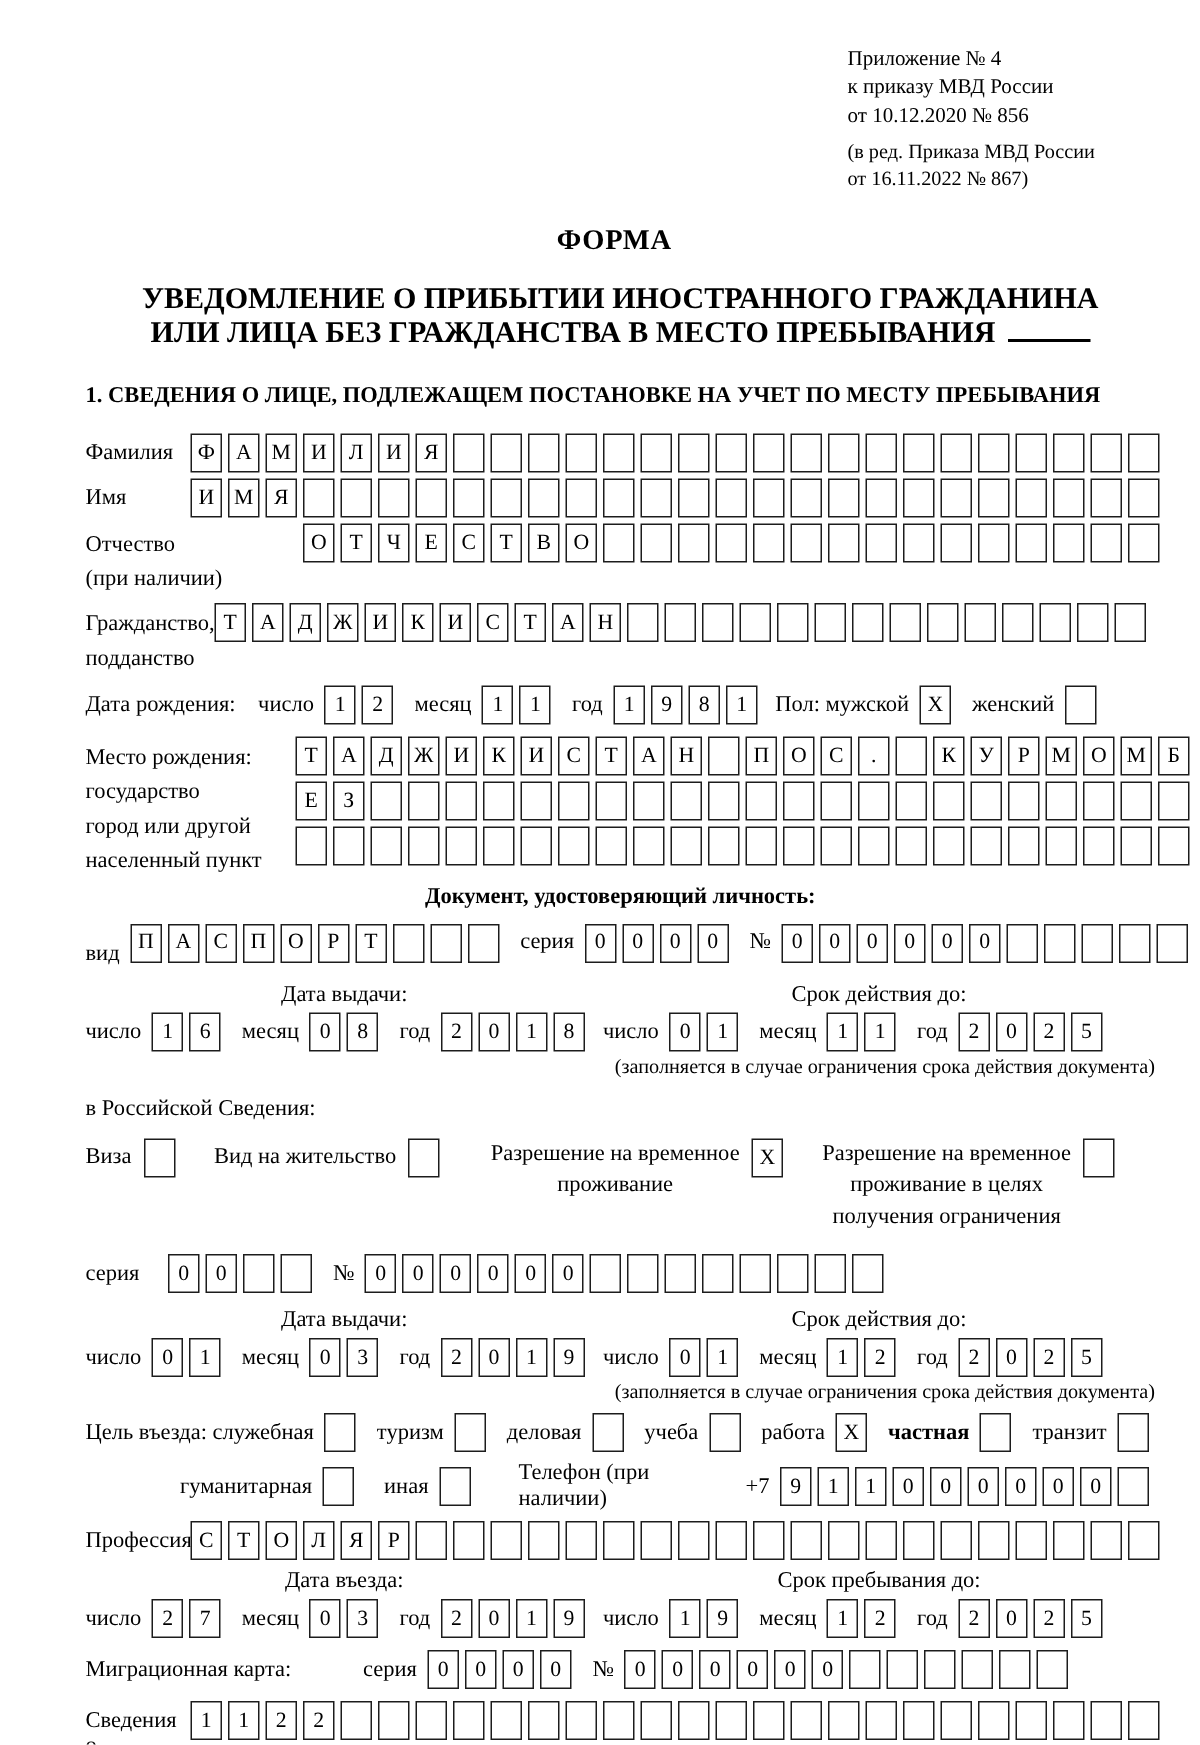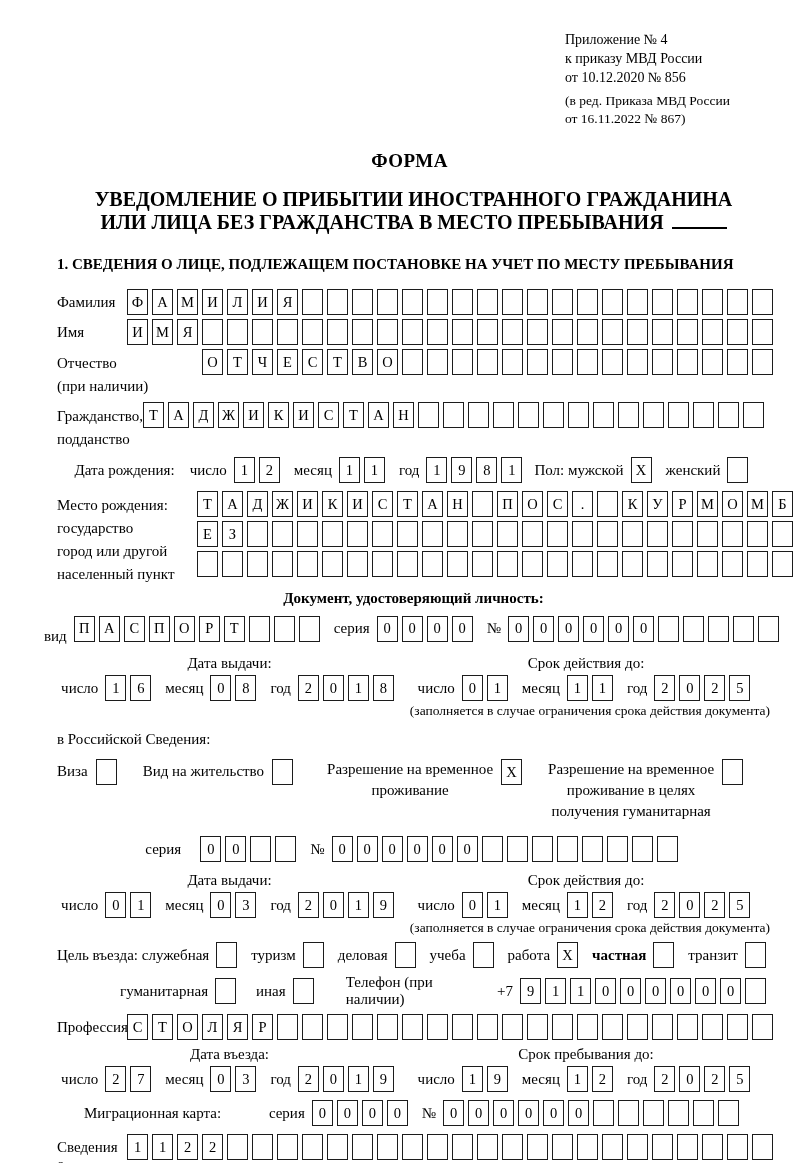--- a/index.html
+++ b/index.html
@@ -30,21 +30,21 @@
     display: inline-flex; flex: none; align-items: center; justify-content: center;
     width: 21px; height: 26px; border: 1.6px solid #1c1c1c; margin-right: 4px;
     font-size: 14.5px; background: #fff;
   }
   .w70  { width: 70px; }
   .w86  { width: 86px; }
   .w140 { width: 140px; }
   .w145 { width: 145px; }
 
   
-  .dg { display: flex; align-items: center; justify-content: center; }
+  .dg { display: flex; align-items: center; }
   .dg .t { margin-right: 7px; }
   .dg .t2 { margin: 0 7px 0 10px; }
   .datecols { display: flex; margin-top: 10px; }
   .dcol-l { width: 345px; }
   .dcol-r { width: 368px; }
   .dhead { text-align: center; margin-bottom: 3px; }
   .note-r { text-align: right; font-size: 13.5px; margin: 2px 0 6px 0; }
 
   
   .chkrow { display: flex; align-items: flex-start; margin-top: 8px; }
@@ -433,21 +433,21 @@
       <div>Разрешение на временное</div>
       <div>проживание</div>
     </span>
     <span class="cells chk">
         <span class="cell">X</span>
       </span>
     <span class="gap22"></span>
     <span class="mlab">
       <div>Разрешение на временное</div>
       <div>проживание в целях</div>
-      <div>получения гуманитарная</div>
+      <div>получения ограничения</div>
     </span>
     <span class="cells chk">
         <span class="cell"></span>
       </span>
   </div>
 
   <div class="dg" style="margin-top:14px;">
     <span class="t" style="width:48px;">серия</span>
     <span class="cells">
         <span class="cell">0</span>

